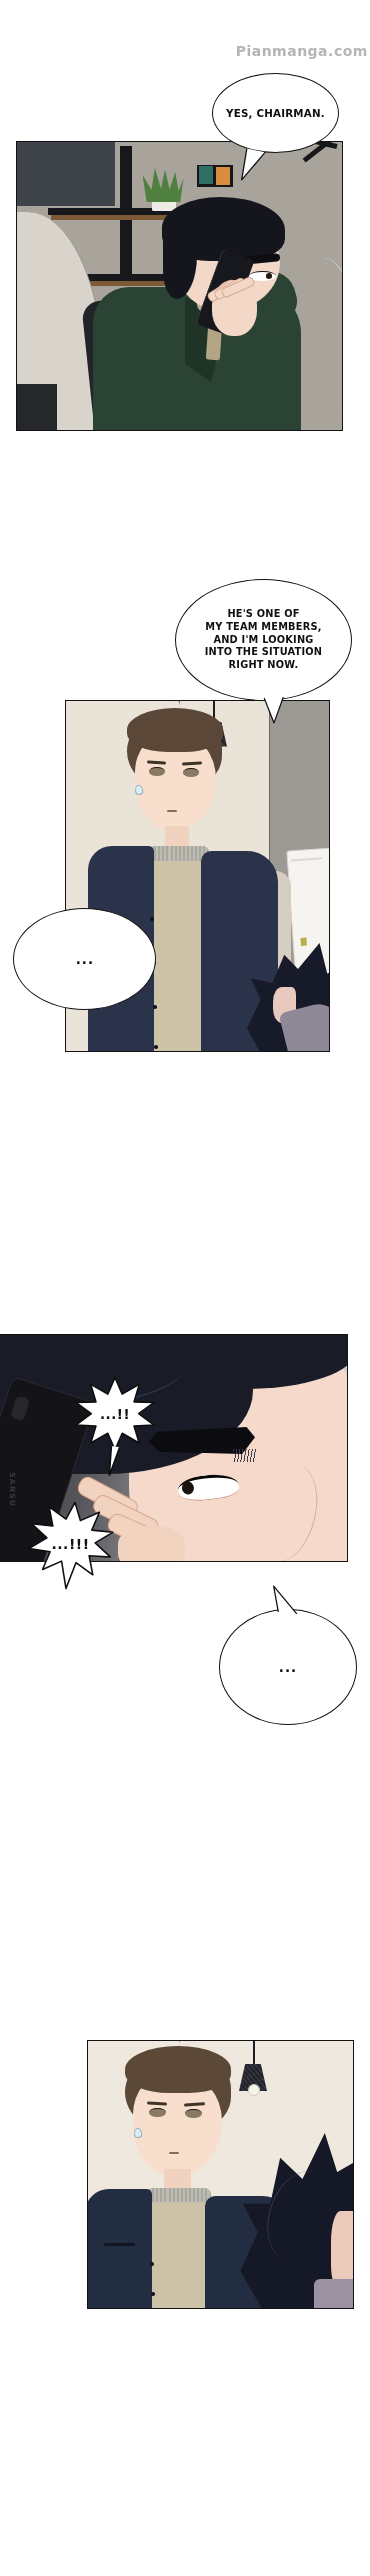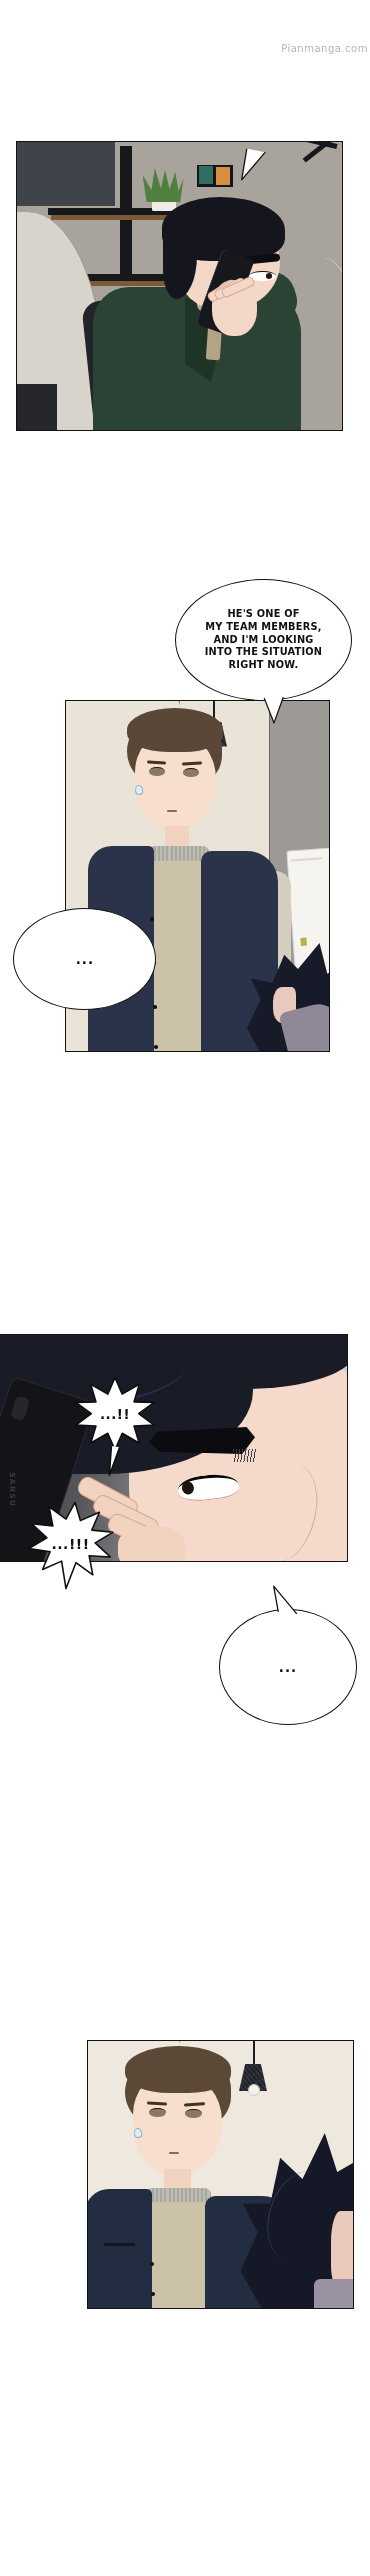--- a/index.html
+++ b/index.html
@@ -3,21 +3,21 @@
 <meta charset="utf-8">
 <style>
   html,body{margin:0;padding:0;background:#ffffff;}
   .page{position:relative;width:371px;height:3709px;background:#ffffff;overflow:hidden;
         font-family:"DejaVu Sans",sans-serif;}
   .s{position:absolute;}
   .panel{position:absolute;border:1.5px solid #121212;box-sizing:border-box;overflow:hidden;background:#fff;z-index:1;}
   .bubble{position:absolute;background:#ffffff;border:1.5px solid #111111;border-radius:50%;
           display:flex;align-items:center;justify-content:center;text-align:center;z-index:5;box-sizing:border-box;}
   .btext{font-weight:700;color:#101010;white-space:pre-line;letter-spacing:0.2px;}
-  .watermark{position:absolute;top:43px;right:3.1px;font-size:10px;font-weight:400;color:#b5b5b8;
+  .watermark{position:absolute;top:43px;right:3.1px;font-size:14px;font-weight:700;color:#b5b5b8;
              letter-spacing:0.5px;z-index:2;}
   .tail{position:absolute;z-index:6;overflow:visible;}
   .sfx{position:absolute;z-index:6;overflow:visible;}
   .sfxtext{font:700 26px "DejaVu Sans",sans-serif;fill:#101010;letter-spacing:1px;}
   .collar{background:repeating-linear-gradient(90deg,#bdbdb4 0 2.1px,#a8a89f 2.1px 4.1px);}
   .sweat{width:5.7px;height:7.7px;background:#ddeef5;border:0.8px solid #90b1bd;
          border-radius:50% 50% 50% 50%/62% 62% 38% 38%;}
   .lampcord{background:#1c1e22;width:1.5px;}
   .lampcage{background:#23252c;clip-path:polygon(22% 0,78% 0,100% 100%,0 100%);
             background-image:repeating-linear-gradient(50deg,rgba(255,255,255,.10) 0 1px,transparent 1px 3.6px);}
@@ -77,20 +77,23 @@
          border-left:1px solid #3a3b42;transform:rotate(20deg);"></div>
     <div class="s" style="left:195px;top:138px;width:45px;height:56px;background:#f3d8c7;border-radius:45%;"></div>
     <div class="s" style="left:200px;top:133px;width:7.7px;height:29px;background:#f3d8c7;border:0.5px solid #d9a893;border-radius:4.1px;transform:rotate(58deg);"></div>
     <div class="s" style="left:208px;top:130px;width:7.7px;height:31px;background:#f3d8c7;border:0.5px solid #d9a893;border-radius:4.1px;transform:rotate(62deg);"></div>
     <div class="s" style="left:216px;top:128px;width:7.7px;height:32px;background:#f3d8c7;border:0.5px solid #d9a893;border-radius:4.1px;transform:rotate(66deg);"></div>
 
     <div class="s" style="left:286px;top:116px;width:57px;height:155px;border-right:1px solid #f6f6f4;
          border-radius:50%;transform:rotate(-6deg);"></div>
   </section>
 
+  <div class="bubble" style="left:212px;top:73px;width:127px;height:80px;">
+    <span class="btext" style="font-size:10.3px;">YES, CHAIRMAN.</span>
+  </div>
   <svg class="tail" style="left:234px;top:144px;" width="41" height="41" viewBox="0 0 80 80">
     <path d="M25,9 L15,70 L61,16" fill="#ffffff" stroke="#111111" stroke-width="2.5" stroke-linejoin="round"></path>
   </svg>
 
   <div class="bubble" style="left:175px;top:579px;width:177px;height:122px;">
     <span class="btext" style="font-size:9.8px;line-height:1.3;">HE'S ONE OF
 MY TEAM MEMBERS,
 AND I'M LOOKING
 INTO THE SITUATION
 RIGHT NOW.</span>

